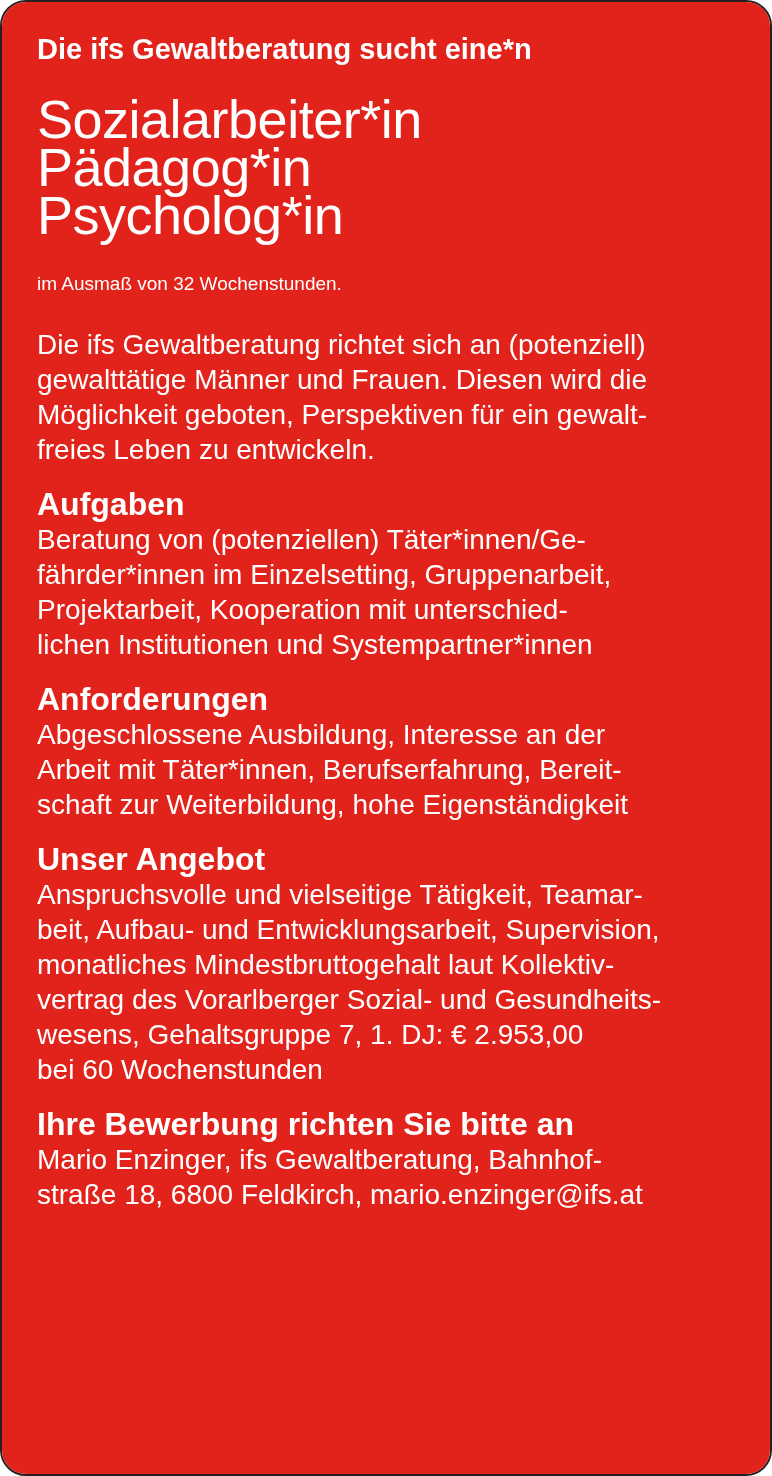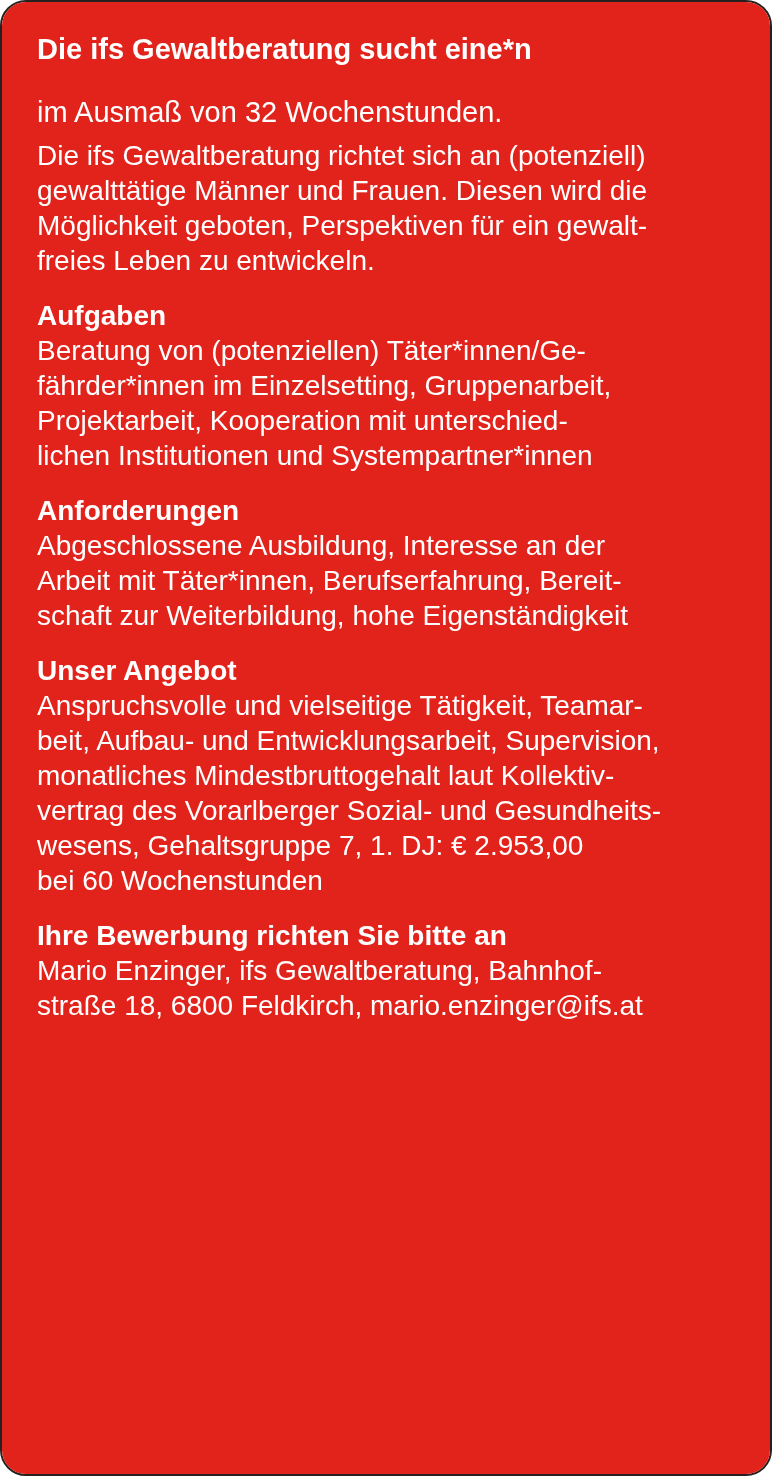--- a/index.html
+++ b/index.html
@@ -33,32 +33,32 @@
   }
   .title {
     font-size: 54px;
     line-height: 48px;
     font-weight: 400;
     letter-spacing: -0.5px;
     white-space: pre-line;
     margin-bottom: 27px;
   }
   .subtitle {
-    font-size: 29px;
+    font-size: 19px;
     line-height: 35px;
-    margin-bottom: 8px;
+    margin-bottom: 26px;
   }
   .para {
     font-size: 28px;
     line-height: 35px;
     white-space: pre-line;
     margin-bottom: 20px;
   }
   .section-heading {
-    font-size: 28px;
+    font-size: 32px;
     line-height: 35px;
     font-weight: bold;
   }
   .more-info {
     font-size: 28px;
     line-height: 35px;
     margin-top: 22px;
   }
   .footer {
     background: #ffffff;
@@ -90,20 +90,23 @@
 </style>
 </head>
 <body>
 
 <div class="card">
 
   <div class="red-panel">
 
     <p class="intro">Die ifs Gewaltberatung sucht eine*n</p>
 
+    <h1 class="title">Sozialarbeiter*in
+Pädagog*in
+Psycholog*in</h1>
 
     <p class="subtitle">im Ausmaß von 32 Wochenstunden.</p>
 
     <p class="para">Die ifs Gewaltberatung richtet sich an (potenziell)
 gewalttätige Männer und Frauen. Diesen wird die
 Möglichkeit geboten, Perspektiven für ein gewalt-
 freies Leben zu entwickeln.</p>
 
     <div class="section">
       <h2 class="section-heading">Aufgaben</h2>

